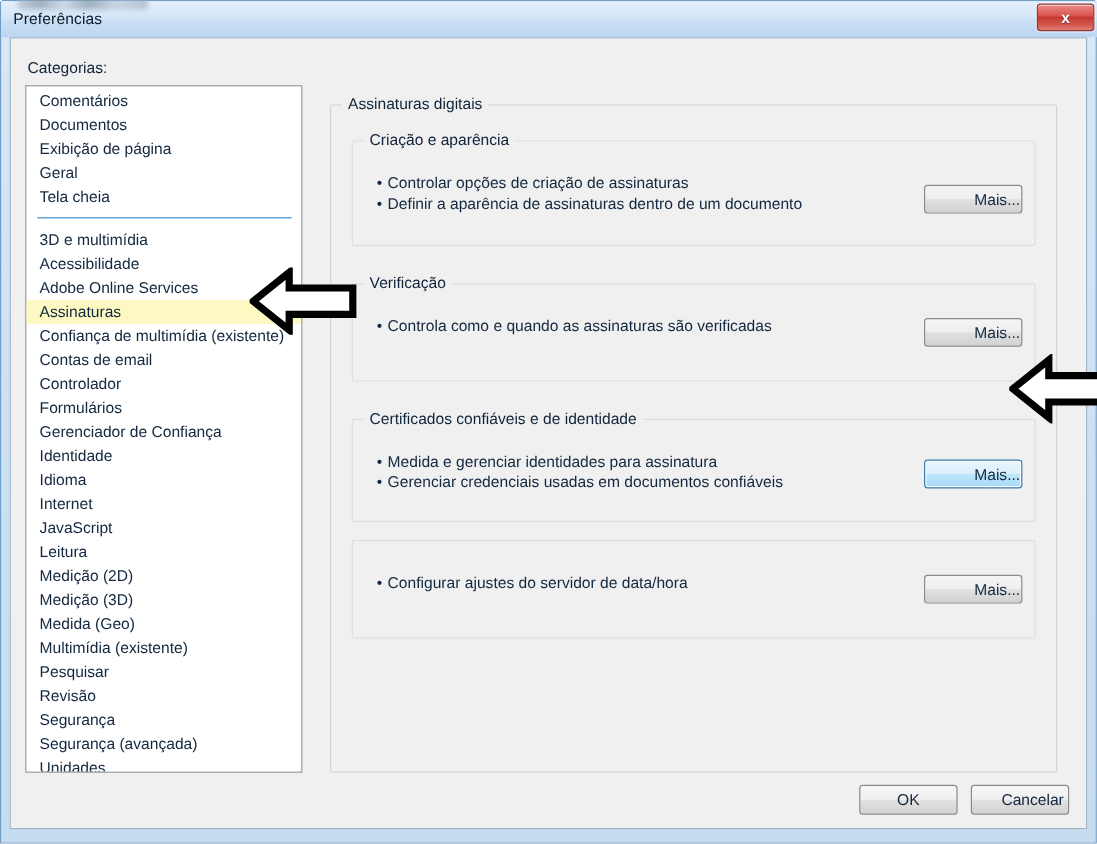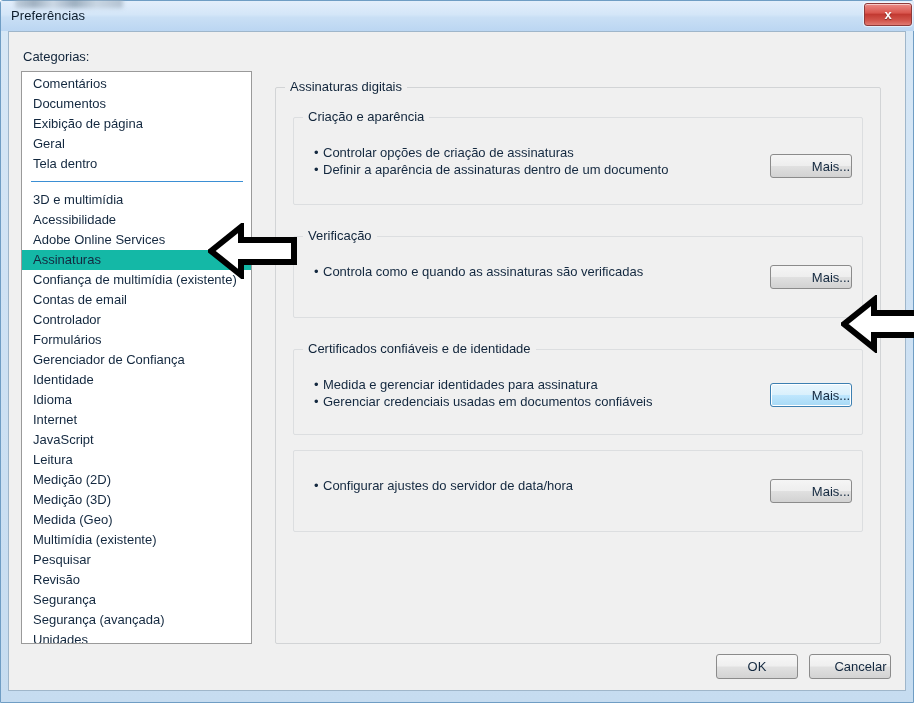--- a/index.html
+++ b/index.html
@@ -119,21 +119,21 @@
   .side-item {
     height: 20px;
     line-height: 20px;
     padding-left: 11px;
     font-size: 13px;
     color: #13283f;
     white-space: nowrap;
     cursor: default;
   }
   .side-item.selected {
-    background: #14b8a6;
+    background: #fef9c3;
   }
   .side-sep {
     height: 1px;
     background: #3b8fd4;
     margin: 7px 8px 8px 9px;
   }
   .side-gap { height: 2px; }
 
   
   .outer-group {
@@ -254,21 +254,21 @@
 
     <div class="label-categorias">Categorias:</div>
 
     <div class="sidebar">
       <div class="side-gap"></div>
       <div id="side-group-one">
           <div class="side-item">Comentários</div>
           <div class="side-item">Documentos</div>
           <div class="side-item">Exibição de página</div>
           <div class="side-item">Geral</div>
-          <div class="side-item">Tela dentro</div>
+          <div class="side-item">Tela cheia</div>
         </div>
       <div class="side-sep"></div>
       <div id="side-group-two">
           <div class="side-item">3D e multimídia</div>
           <div class="side-item">Acessibilidade</div>
           <div class="side-item">Adobe Online Services</div>
           <div class="side-item selected">Assinaturas</div>
           <div class="side-item">Confiança de multimídia (existente)</div>
           <div class="side-item">Contas de email</div>
           <div class="side-item">Controlador</div>

